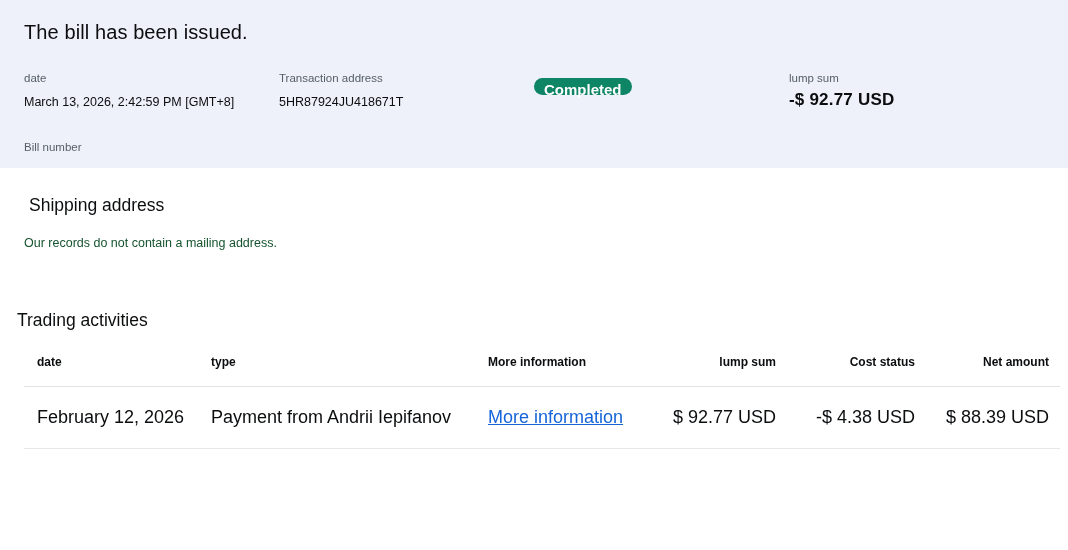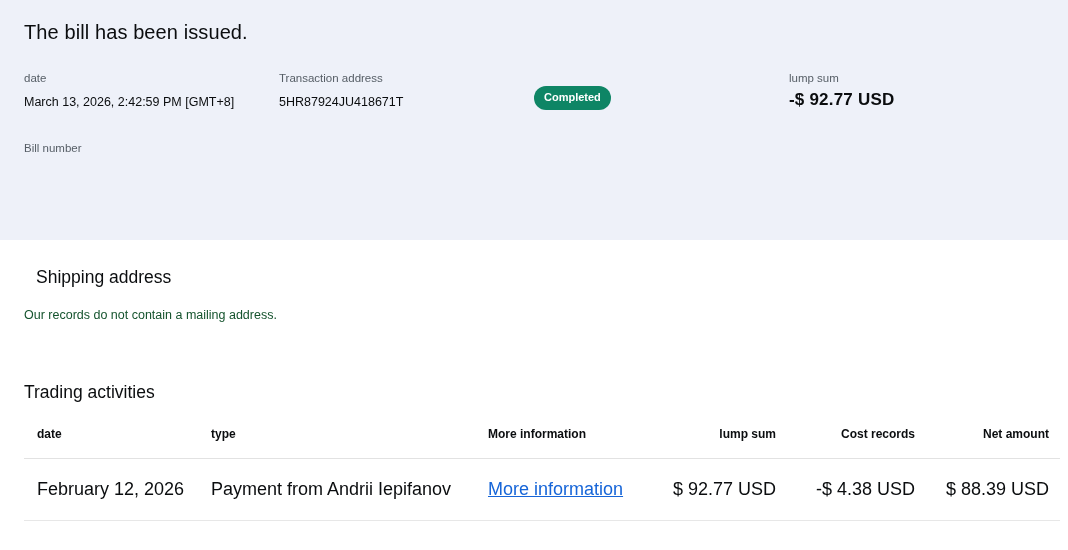--- a/index.html
+++ b/index.html
@@ -7,21 +7,21 @@
     margin: 0; padding: 0;
     width: 1068px; height: 550px;
     background: #ffffff;
     font-family: "Liberation Sans", "DejaVu Sans", sans-serif;
     color: #0c0e10;
     overflow: hidden;
   }
   
   .hero {
     background: var(--hero-bg, #eef1f9);
-    height: 240px;
+    height: 168px;
     padding: 21px 24px 0 24px;
   }
   .hero h1 {
     margin: 0;
     font-size: 20px;
     font-weight: 400;
     letter-spacing: .1px;
     color: #0b0d0f;
   }
   .field-grid {
@@ -42,33 +42,33 @@
     line-height: 14px;
   }
   .field-value.big {
     font-size: 17px;
     font-weight: 700;
     margin-top: 9px;
     letter-spacing: .2px;
   }
   .badge {
     display: inline-block;
-    margin-top: 14px;
+    margin-top: 6px;
     background: var(--badge-green, #0e8565);
     color: #ffffff;
-    font-size: 11px;
+    font-size: 15px;
     font-weight: 700;
     line-height: 11px;
-    padding: 6px 10px 7px 10px;
+    padding: 6px 10px 0 10px;
     border-radius: 12px;
   }
   
   .section { padding: 0 24px; }
   .section h2 {
-    margin: 12px;
+    margin: 5px;
     font-size: 17.5px;
     font-weight: 400;
     color: #0b0d0f;
   }
   .shipping { margin-top: 27px; }
   .shipping p {
     margin: 20px 0 0 0;
     font-size: 12.5px;
     color: #14532d;
   }
@@ -150,21 +150,21 @@
     <col style="width:150px">
       <col style="width:139px">
       <col style="width:132px">
   </colgroup>
   <thead>
     <tr>
       <th>date</th>
       <th>type</th>
       <th>More information</th>
       <th class="num">lump sum</th>
-      <th class="num">Cost records</th>
+      <th class="num">Cost status</th>
       <th class="num">Net amount</th>
     </tr>
   </thead>
   <tbody>
     <tr>
       <td>February 12, 2026</td>
       <td>Payment from Andrii Iepifanov</td>
       <td><a class="more-link">More information</a></td>
       <td class="num">$ 92.77 USD</td>
       <td class="num">-$ 4.38 USD</td>

